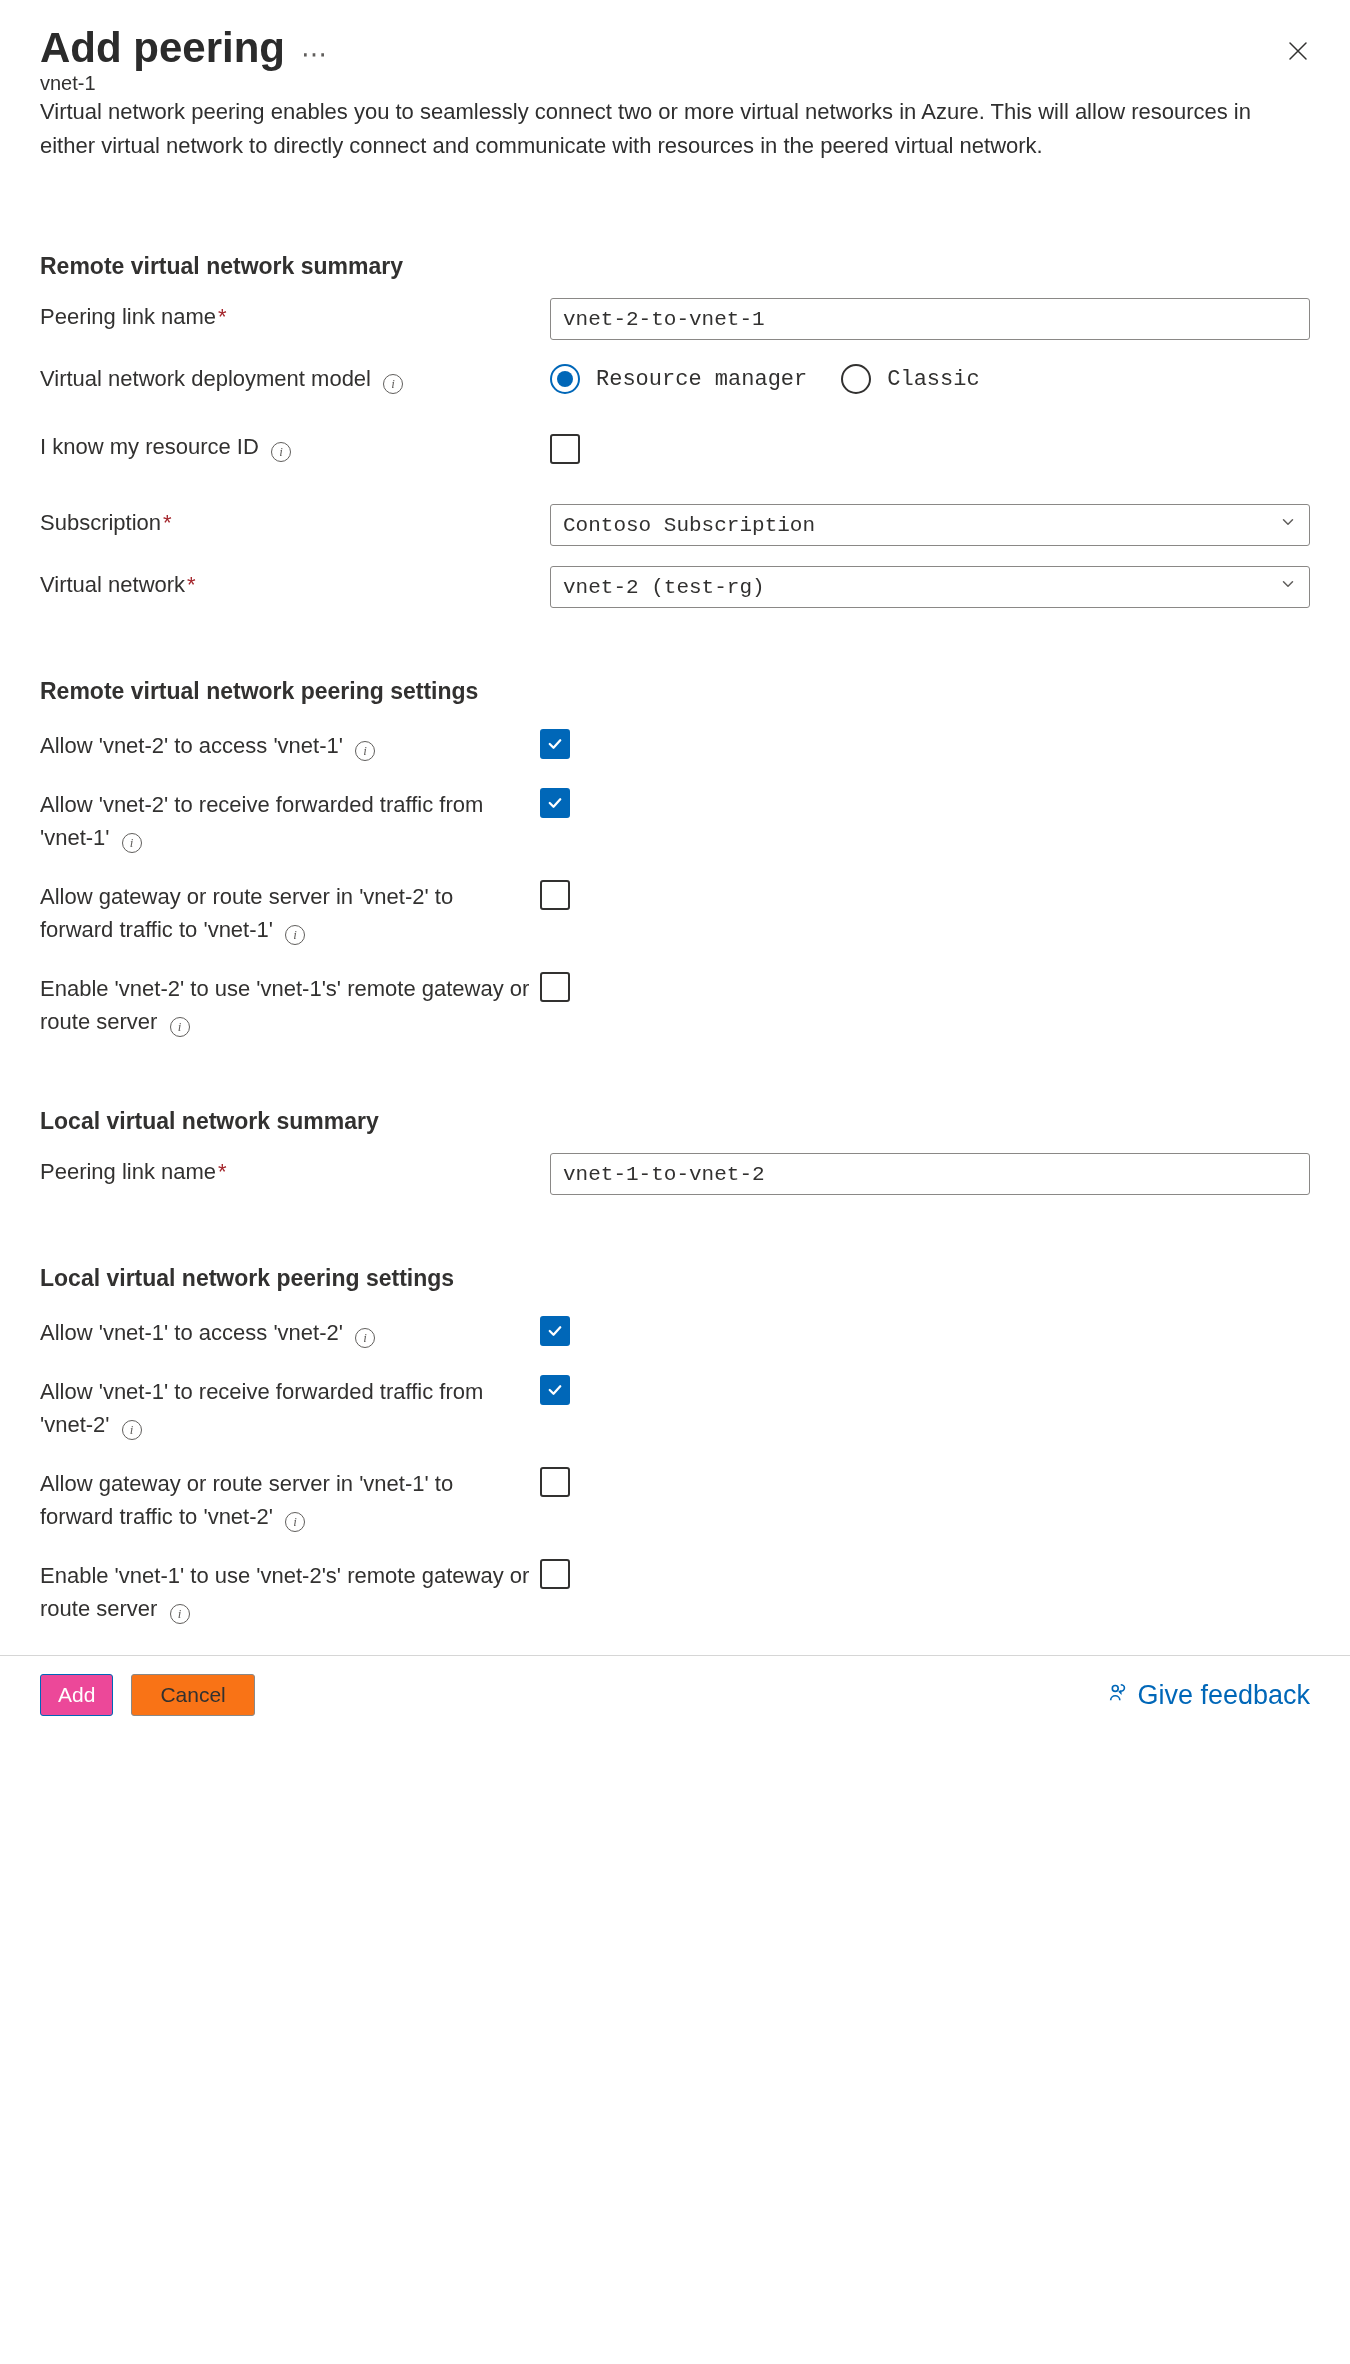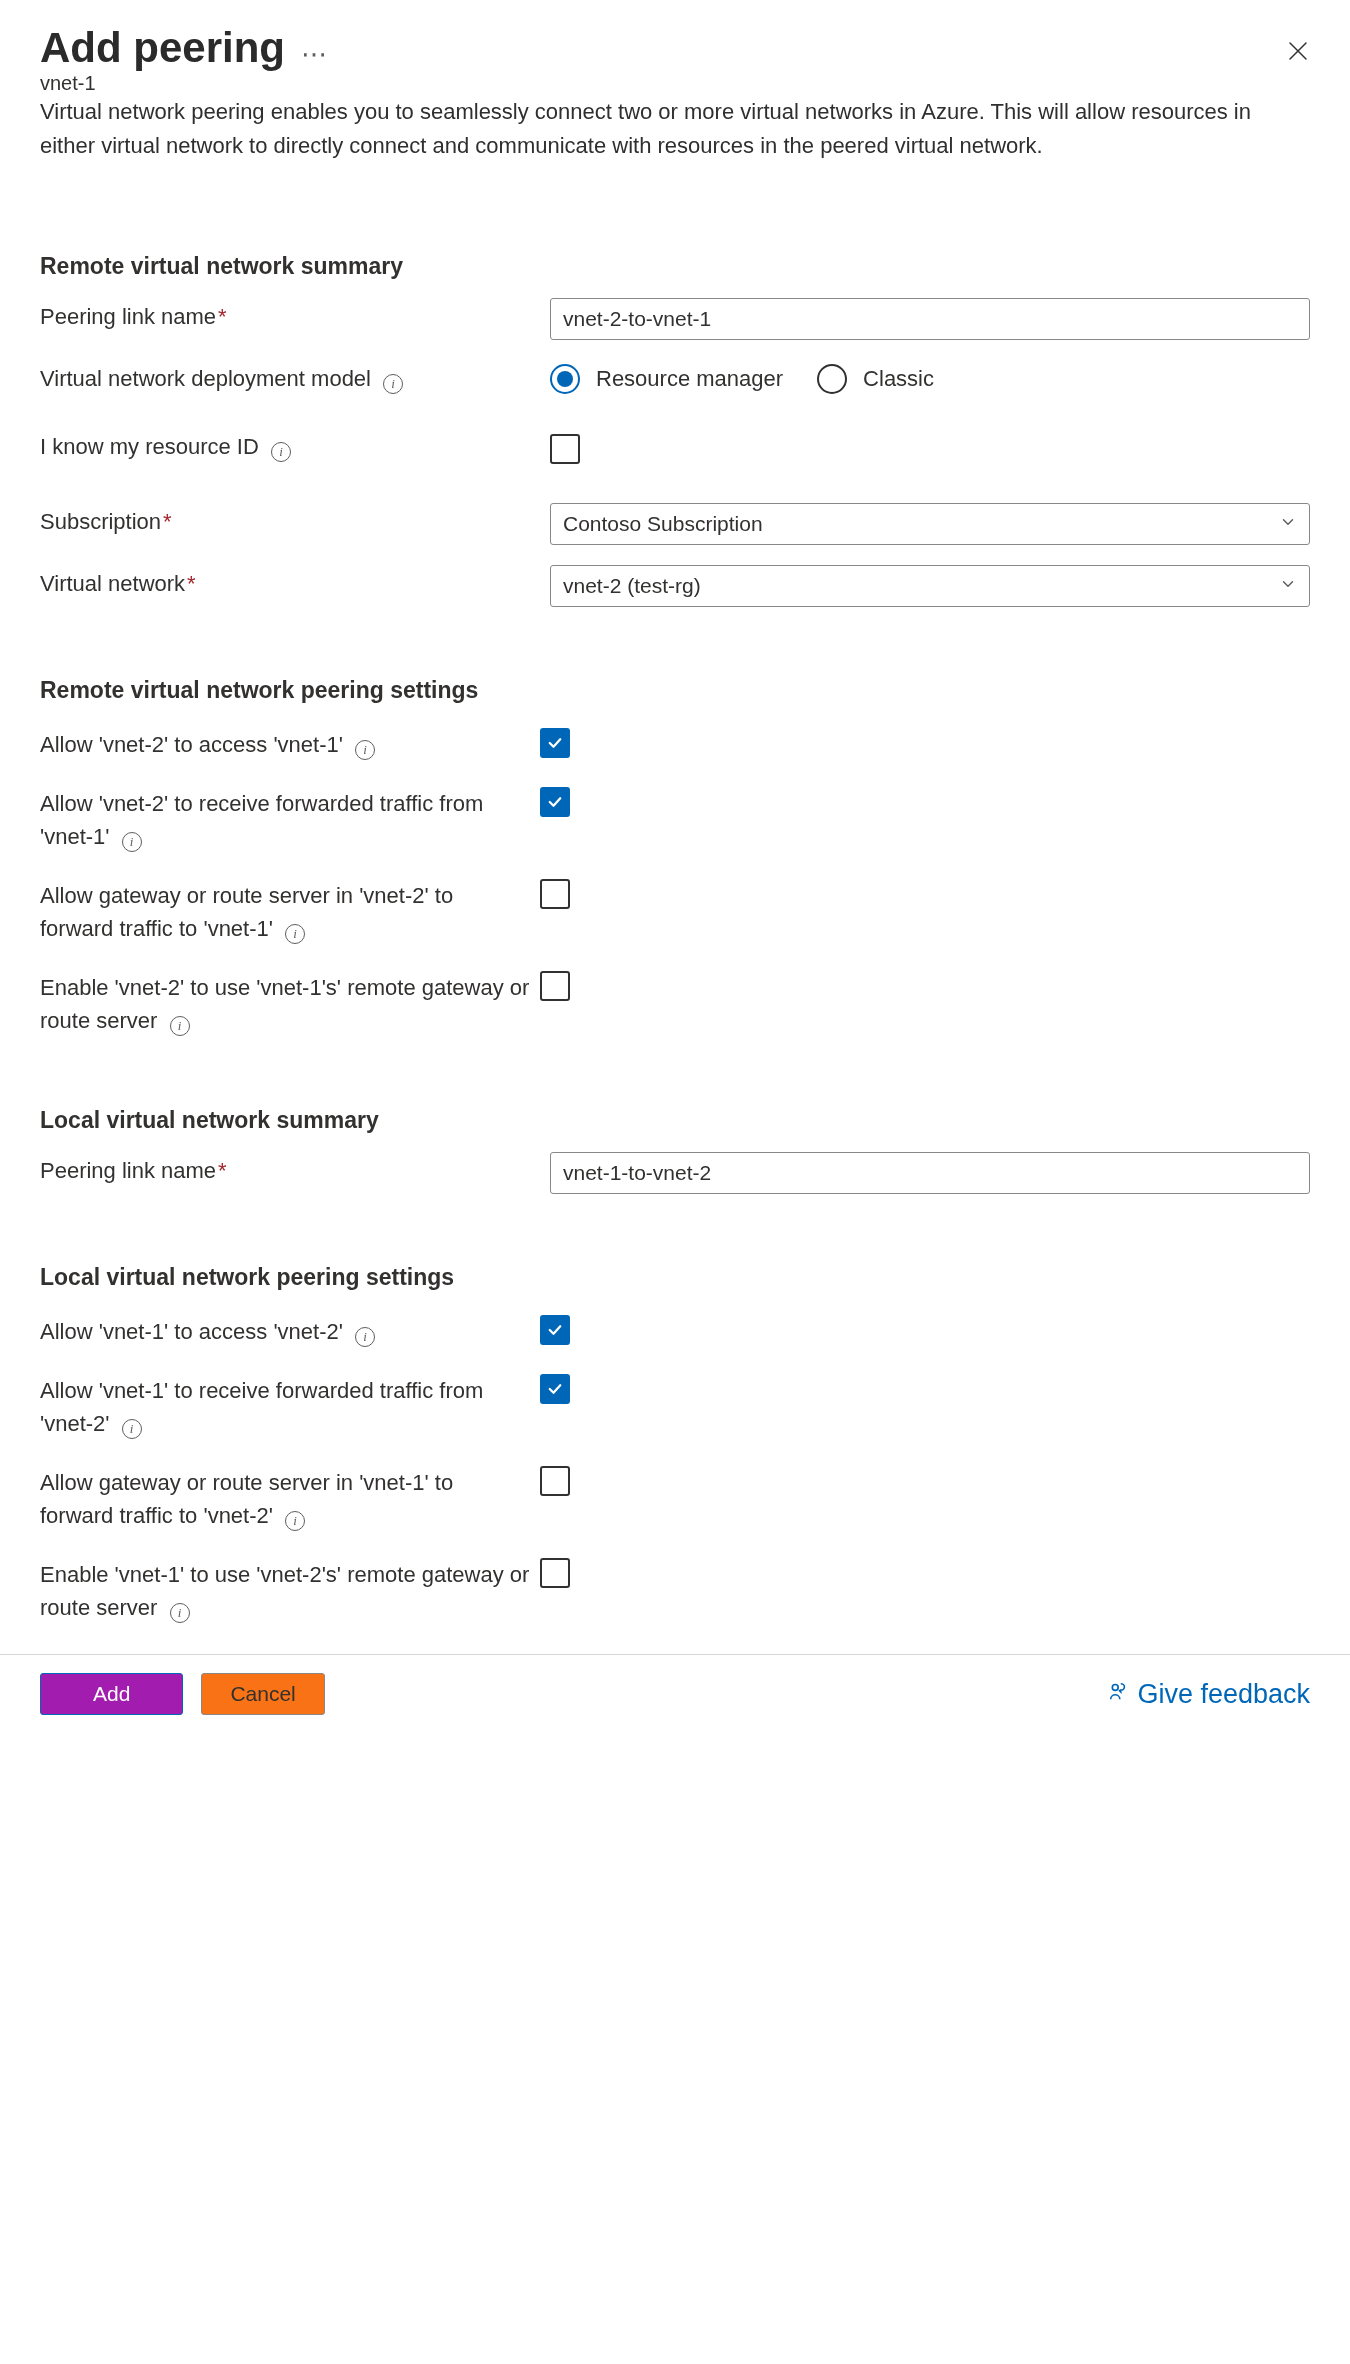--- a/index.html
+++ b/index.html
@@ -37,20 +37,21 @@
     flex: 0 0 510px;
     padding-right: 10px;
     padding-top: 6px;
     font-size: 22px;
     color: #323130;
   }
   .req { color: #a4262c; padding-left: 2px; }
   .form-control {
     flex: 1 1 auto;
     max-width: 760px;
+    font-family: Liberation Mono, monospace;
   }
 
   input.text-input, .select-box {
     width: 100%;
     height: 42px;
     border: 1px solid #8a8886;
     border-radius: 3px;
     padding: 4px 12px;
     font-size: 21px;
     font-family: inherit;
@@ -118,22 +119,22 @@
   .footer-left { display: flex; gap: 18px; }
   .btn {
     height: 42px;
     padding: 0 28px;
     font-size: 21px;
     font-family: inherit;
     border-radius: 3px;
     cursor: pointer;
   }
   .btn-primary {
-    background: #a21caf; color: #fff; border: 1px solid #0067b8;
-    padding: 0 52px;
+    background: #ec4899; color: #fff; border: 1px solid #0067b8;
+    padding: 0 17px;
   }
   .btn-secondary {
     background: #f97316; color: #323130; border: 1px solid #8a8886;
   }
   .feedback { color: #0067b8; font-size: 27px; display: flex; align-items: center; gap: 8px; cursor: pointer; }
 
   .row-gap-tall { margin-bottom: 34px; }
   .control-checkbox { padding-top: 2px; }
   .two-line-label { max-width: 500px; line-height: 1.5; }
 </style>

